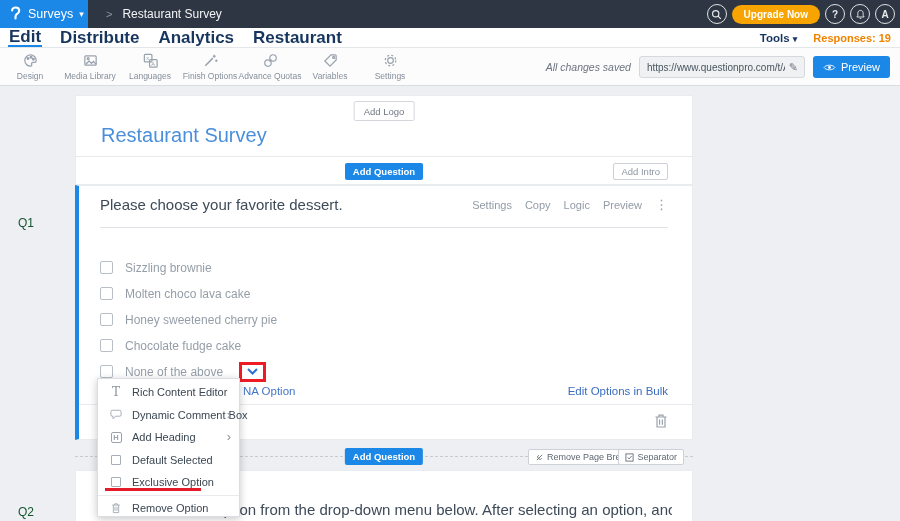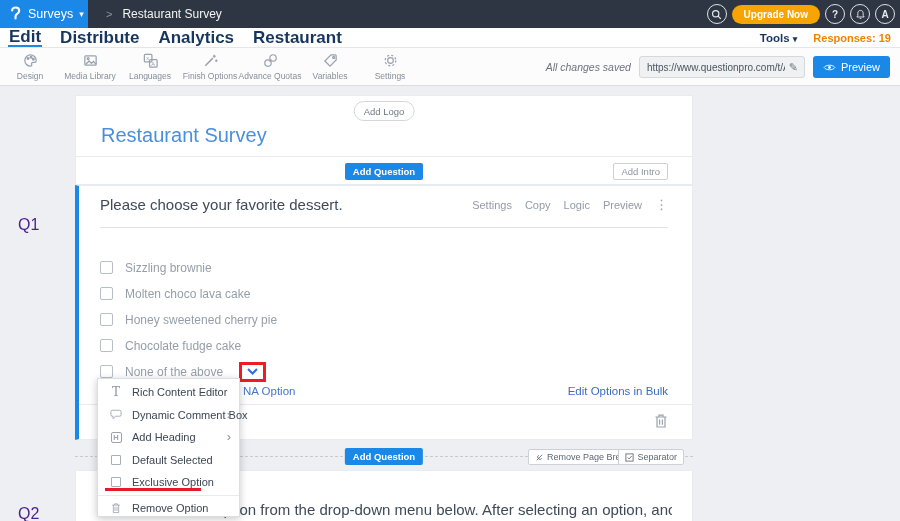--- a/index.html
+++ b/index.html
@@ -36,27 +36,27 @@
   .tool-item svg { stroke:#99a2ad; fill:none; stroke-width:1.3; }
   .tool-right { position:absolute; right:10px; top:0; height:38px; display:flex; align-items:center; gap:8px; }
   .saved { font-size:10.5px; font-style:italic; color:#6a737e; }
   .urlbox { width:166px; height:22px; background:#eff1f3; border:1px solid #d4d9de; border-radius:3px; display:flex; align-items:center; }
   .urlbox input { flex:1; min-width:0; border:none; background:transparent; font-size:10px; color:#4a5560; padding:0 4px 0 7px; font-family:"Liberation Sans", sans-serif; }
   .url-pencil { font-size:11px; color:#6f7984; padding-right:6px; cursor:pointer; }
   .btn-preview { height:22px; padding:0 10px; background:#1b87e6; border-radius:3px; color:#fff; font-size:11px; display:flex; align-items:center; gap:5px; cursor:pointer; }
 
   
   .main { position:absolute; top:86px; left:0; width:900px; height:435px; background:#edeff2; }
-  .gutter-label { position:absolute; font-size:16px; color:#4c1d95; }
+  .gutter-label { position:absolute; font-size:12px; color:#14532d; }
   .content { position:absolute; left:75px; top:0; width:618px; height:435px; }
   .card { position:absolute; left:0; width:618px; background:#fff; border:1px solid #e9ecef; }
 
   
   .hdr-card { top:9px; height:90px; }
-  .btn-addlogo { position:absolute; top:5px; left:50%; transform:translateX(-50%); height:20px; padding:0 9px; background:#fff; border:1px solid #d3d7dc; border-radius:10px; font-size:9.5px; color:#6f7984; display:flex; align-items:center; cursor:pointer; }
+  .btn-addlogo { position:absolute; top:5px; left:50%; transform:translateX(-50%); height:20px; padding:0 9px; background:#fff; border:1px solid #d3d7dc; border-radius:2px; font-size:9.5px; color:#6f7984; display:flex; align-items:center; cursor:pointer; }
   .survey-title { position:absolute; left:25px; top:28px; font-size:20px; color:#4a8fdb; cursor:text; }
   .hdr-foot { position:absolute; left:0; right:0; top:60px; height:29px; border-top:1px solid #e8ebee; display:flex; align-items:center; justify-content:center; }
   .btn-blue { height:17px; padding:0 8px; background:#1b87e6; border-radius:2px; color:#fff; font-size:9.5px; font-weight:bold; display:flex; align-items:center; cursor:pointer; }
   .btn-addintro { position:absolute; right:24px; top:6px; height:17px; padding:0 7px; background:#fff; border:1px solid #ccd1d8; border-radius:2px; font-size:9.5px; color:#8c96a0; display:flex; align-items:center; cursor:pointer; }
 
   
   .q1-card { top:99px; height:255px; border-left:4px solid #1b87e6; }
   .q-actions { position:absolute; top:11px; right:24px; display:flex; align-items:center; gap:13px; }
   .q-action { font-size:11px; color:#929ba6; cursor:pointer; }
   .q-kebab { font-size:13px; color:#929ba6; cursor:pointer; }

